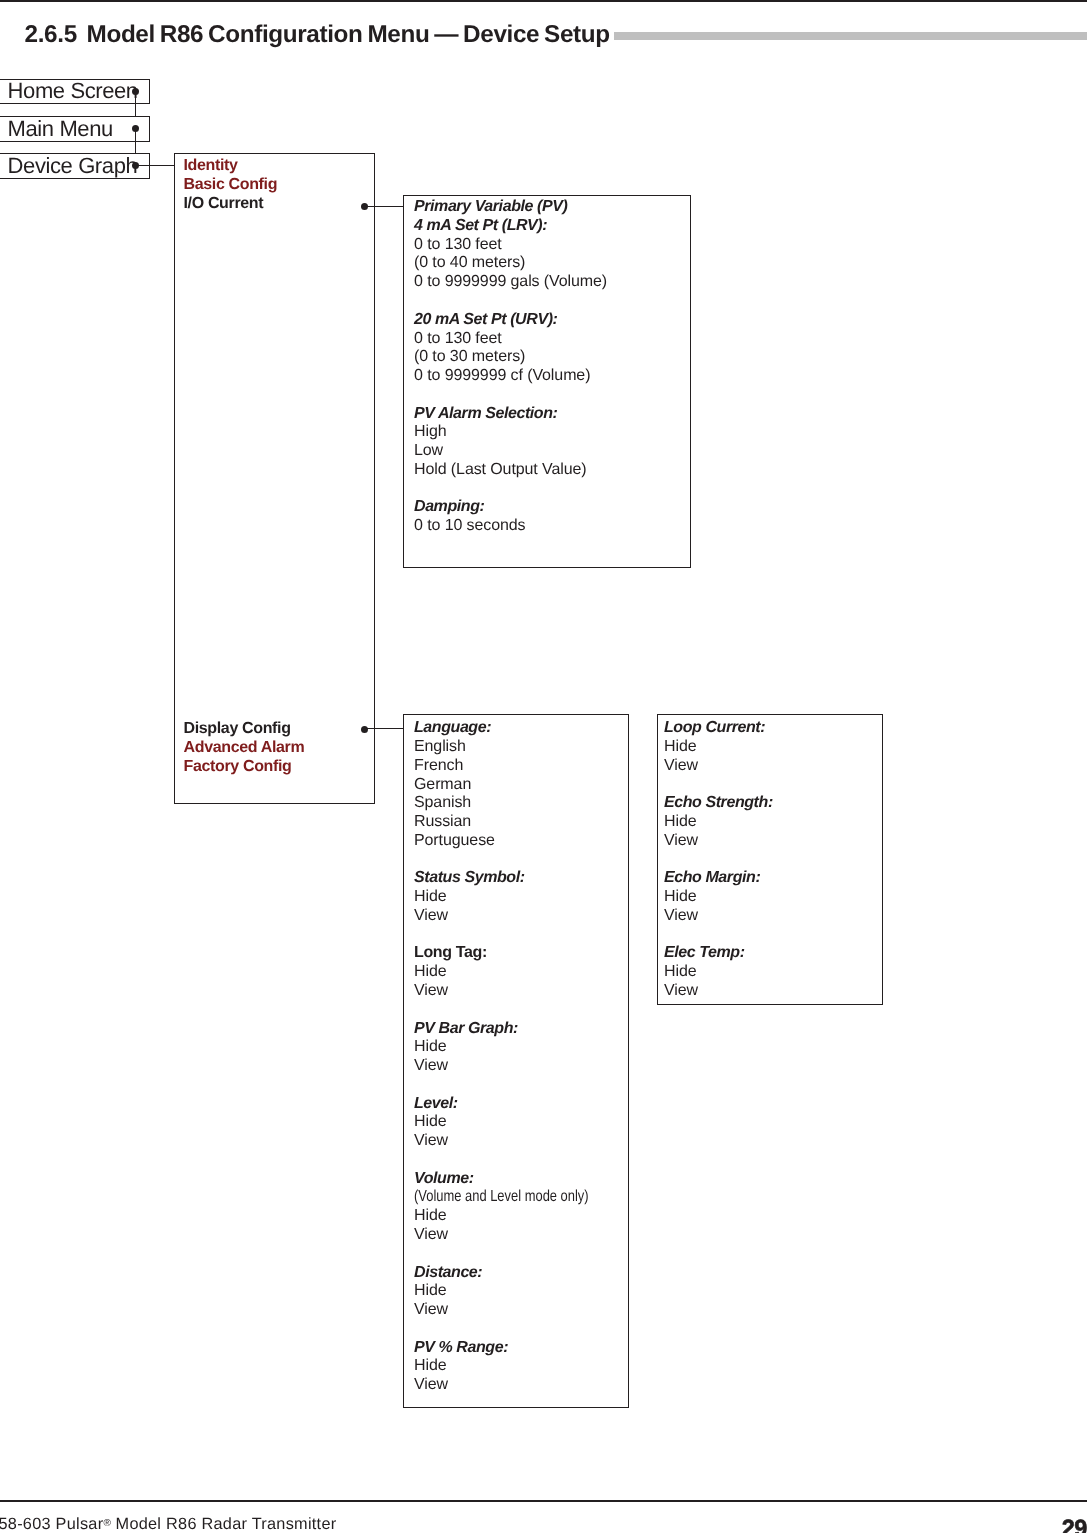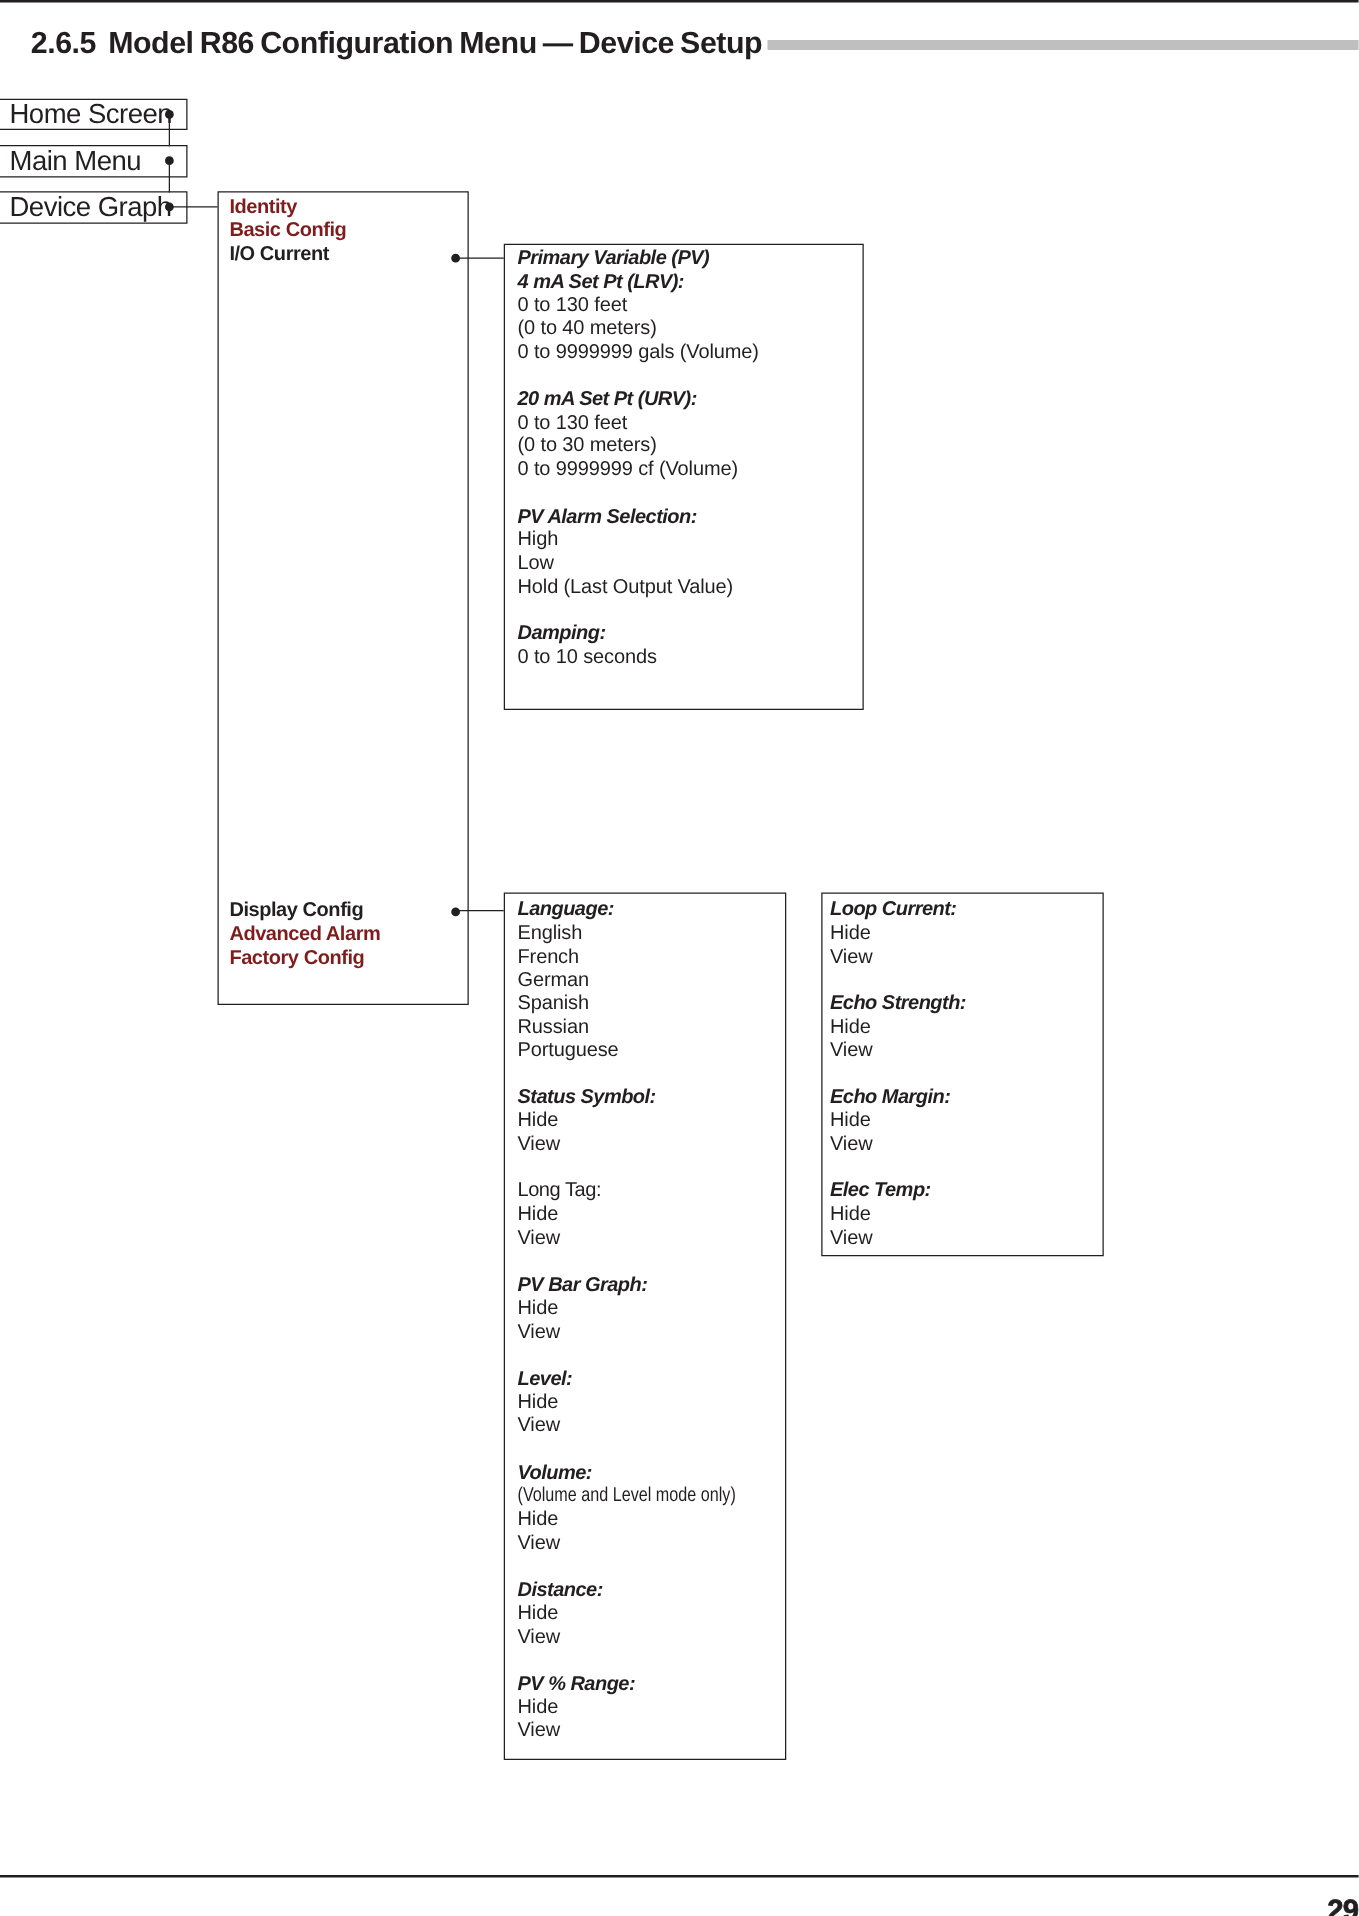--- a/index.html
+++ b/index.html
@@ -33,21 +33,21 @@
   
   .menurow{position:absolute;left:183.5px;font-size:16px;font-weight:bold;letter-spacing:-0.35px;
            white-space:pre;line-height:18.74px;height:18.74px;}
   .dim{color:#7f1d1d;}
   .on{color:#231f20;}
 
   
   .detail{position:absolute;font-size:16px;line-height:18.78px;color:#231f20;white-space:pre;
           letter-spacing:-0.1px;}
   .detail .h{font-weight:bold;font-style:italic;letter-spacing:-0.42px;}
-  .detail .hn{font-weight:normal;font-style:normal;letter-spacing:-0.35px;}
+  .detail .hn{font-weight:bold;font-style:normal;letter-spacing:-0.35px;}
   .detail .note{display:inline-block;transform:scaleX(0.808);transform-origin:left center;letter-spacing:0;}
   .detail div{height:18.78px;}
 
   
   .footrule{position:absolute;left:0;top:1499.7px;width:1087px;height:2.2px;background:#231f20;}
   .footleft{position:absolute;left:-1.5px;top:1514.3px;font-size:16.3px;letter-spacing:0.27px;
             color:#231f20;white-space:pre;line-height:20px;}
   .footleft sup{font-size:10px;vertical-align:3.5px;line-height:0;letter-spacing:0;}
   .footright{position:absolute;left:1061.8px;top:1517.2px;font-size:23.5px;font-weight:bold;color:#231f20;
              letter-spacing:-0.6px;line-height:23.5px;-webkit-text-stroke:0.62px #231f20;}
@@ -96,15 +96,16 @@
   <div class="box" style="left:403.3px;top:195.1px;width:287.5px;height:372.5px"></div>
   <div class="detail" id="io-detail" style="left:414px;top:198.2px"><div><span class="h">Primary Variable (PV)</span></div><div><span class="h">4 mA Set Pt (LRV):</span></div><div class="opt">0 to 130 feet</div><div class="opt">(0 to 40 meters)</div><div class="opt">0 to 9999999 gals (Volume)</div><div class="spacer">&nbsp;</div><div><span class="h">20 mA Set Pt (URV):</span></div><div class="opt">0 to 130 feet</div><div class="opt">(0 to 30 meters)</div><div class="opt">0 to 9999999 cf (Volume)</div><div class="spacer">&nbsp;</div><div><span class="h">PV Alarm Selection:</span></div><div class="opt">High</div><div class="opt">Low</div><div class="opt">Hold (Last Output Value)</div><div class="spacer">&nbsp;</div><div><span class="h">Damping:</span></div><div class="opt">0 to 10 seconds</div></div>
 
   <div class="box" style="left:403.3px;top:713.6px;width:225.5px;height:694.3px"></div>
   <div class="detail" id="disp-detail" style="left:414px;top:719.3px"><div><span class="h">Language:</span></div><div class="opt">English</div><div class="opt">French</div><div class="opt">German</div><div class="opt">Spanish</div><div class="opt">Russian</div><div class="opt">Portuguese</div><div class="spacer">&nbsp;</div><div><span class="h">Status Symbol:</span></div><div class="opt">Hide</div><div class="opt">View</div><div class="spacer">&nbsp;</div><div><span class="hn">Long Tag:</span></div><div class="opt">Hide</div><div class="opt">View</div><div class="spacer">&nbsp;</div><div><span class="h">PV Bar Graph:</span></div><div class="opt">Hide</div><div class="opt">View</div><div class="spacer">&nbsp;</div><div><span class="h">Level:</span></div><div class="opt">Hide</div><div class="opt">View</div><div class="spacer">&nbsp;</div><div><span class="h">Volume:</span></div><div><span class="note">(Volume and Level mode only)</span></div><div class="opt">Hide</div><div class="opt">View</div><div class="spacer">&nbsp;</div><div><span class="h">Distance:</span></div><div class="opt">Hide</div><div class="opt">View</div><div class="spacer">&nbsp;</div><div><span class="h">PV % Range:</span></div><div class="opt">Hide</div><div class="opt">View</div></div>
 
   <div class="box" style="left:656.5px;top:714.2px;width:226.3px;height:290.5px"></div>
   <div class="detail" id="disp-detail2" style="left:664px;top:719.3px"><div><span class="h">Loop Current:</span></div><div class="opt">Hide</div><div class="opt">View</div><div class="spacer">&nbsp;</div><div><span class="h">Echo Strength:</span></div><div class="opt">Hide</div><div class="opt">View</div><div class="spacer">&nbsp;</div><div><span class="h">Echo Margin:</span></div><div class="opt">Hide</div><div class="opt">View</div><div class="spacer">&nbsp;</div><div><span class="h">Elec Temp:</span></div><div class="opt">Hide</div><div class="opt">View</div></div>
 
   <div class="footrule"></div>
+  <div class="footleft">58-603 Pulsar<sup>®</sup> Model R86 Radar Transmitter</div>
   <div class="footright">29</div>
 
 </div>
 
 </body></html>

